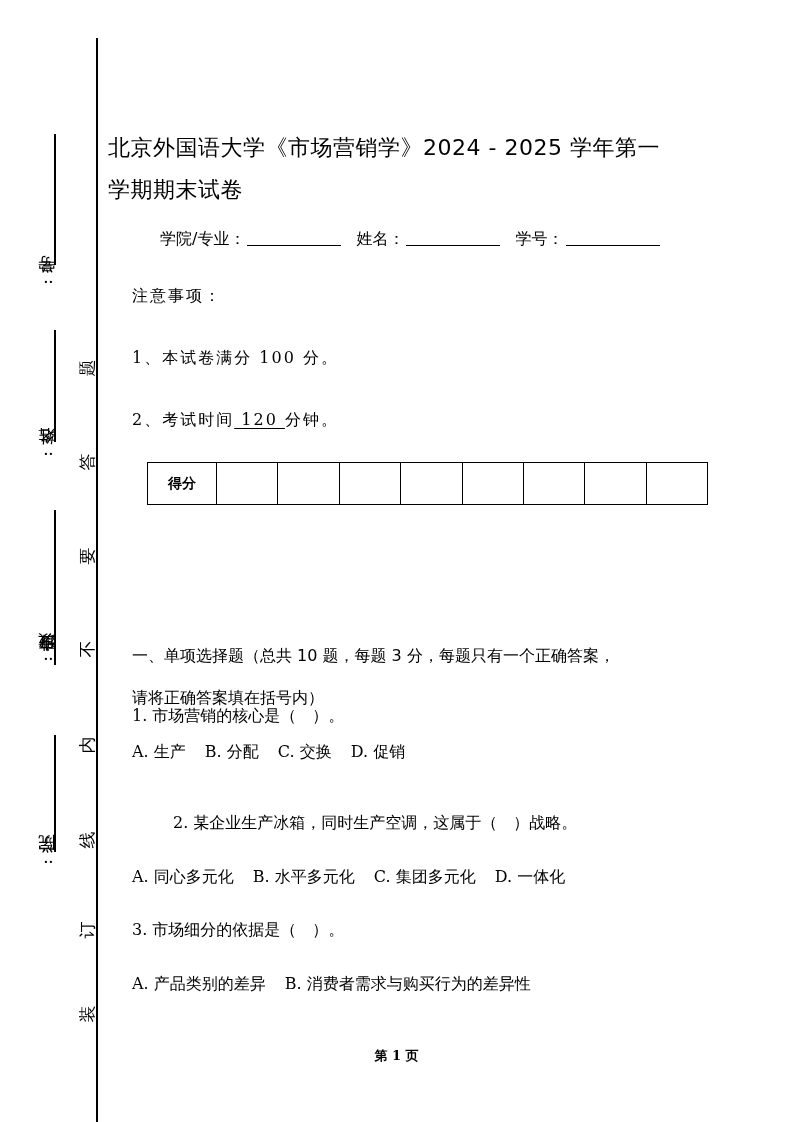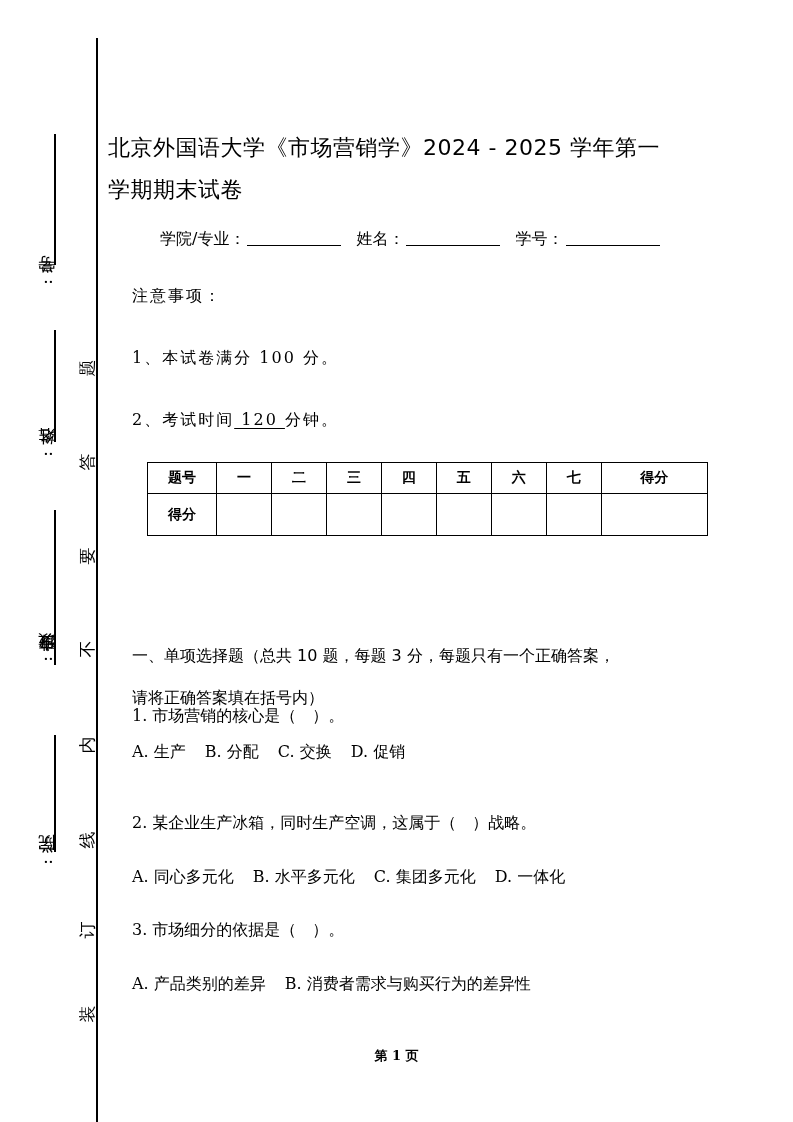--- a/index.html
+++ b/index.html
@@ -56,31 +56,20 @@
 </div>
 
 <div class="note" style="top:286px;">注意事项：</div>
 <div class="note" style="top:348px;text-align:right;">1、本试卷满分 100 分。</div>
 <div class="note" style="top:410px;">
   <span>2、考试时间</span><span class="ul"> 120 </span><span>分钟。</span>
 </div>
 
 <table class="score">
   <tbody>
-      <tr class="r0">
-    <td class="c0">题号</td>
-    <td>一</td>
-    <td>二</td>
-    <td>三</td>
-    <td>四</td>
-    <td>五</td>
-    <td>六</td>
-    <td>七</td>
-    <td>得分</td>
-  </tr>
   <tr class="r1">
     <td class="c0">得分</td>
     <td></td>
     <td></td>
     <td></td>
     <td></td>
     <td></td>
     <td></td>
     <td></td>
     <td></td>
@@ -95,21 +84,21 @@
   <span class="lat">1.</span>
   <span>市场营销的核心是（　）。</span>
 </div>
 <div class="q" style="top:742px;">
   <span class="opt"><span class="lat">A.</span> <span>生产</span></span>
   <span class="opt"><span class="lat">B.</span> <span>分配</span></span>
   <span class="opt"><span class="lat">C.</span> <span>交换</span></span>
   <span class="opt"><span class="lat">D.</span> <span>促销</span></span>
 </div>
 
-<div class="q" style="top:813px;">
+<div class="q" style="top:813px;margin-left:41px;">
   <span class="lat">2.</span>
   <span>某企业生产冰箱，同时生产空调，这属于（　）战略。</span>
 </div>
 <div class="q" style="top:867px;">
   <span class="opt"><span class="lat">A.</span> <span>同心多元化</span></span>
   <span class="opt"><span class="lat">B.</span> <span>水平多元化</span></span>
   <span class="opt"><span class="lat">C.</span> <span>集团多元化</span></span>
   <span class="opt"><span class="lat">D.</span> <span>一体化</span></span>
 </div>
 

